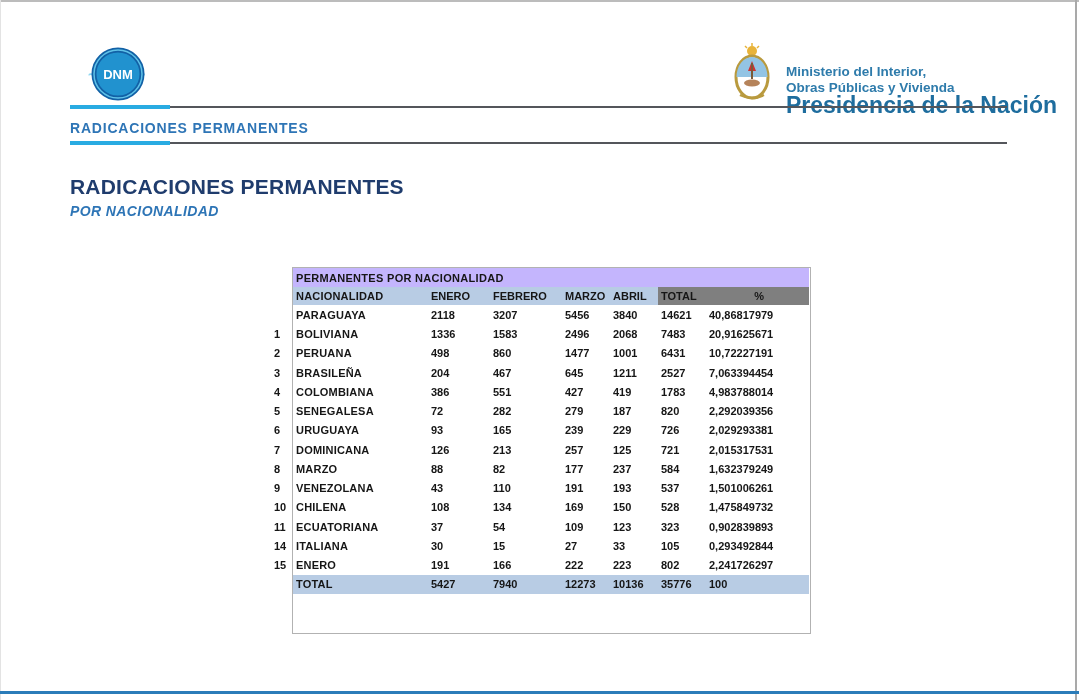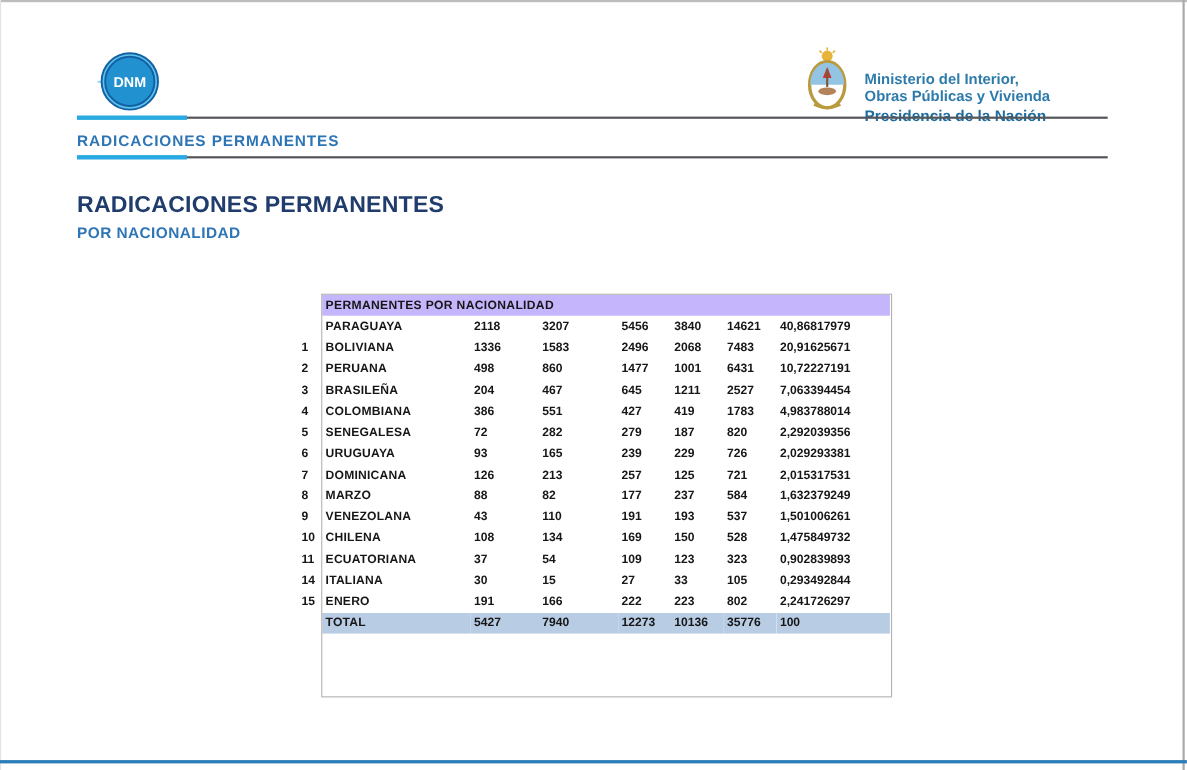--- a/index.html
+++ b/index.html
@@ -14,39 +14,39 @@
 
   
   .dnm-logo { position:absolute; left:80px; top:44px; width:76px; height:60px; }
   .brand-text {
     position:absolute; left:152px; top:58px;
     font-size:24px; font-weight:bold; letter-spacing:0.6px; color:#0d4a7d;
   }
   .coat { position:absolute; left:727px; top:43px; width:50px; height:62px; }
   .ministry { position:absolute; left:786px; top:47px; line-height:16px;margin-top:17px; }
   .ministry .m-line { font-size:13.5px; font-weight:bold; color:#2e7bab; }
-  .ministry .m-pres { font-size:14px; font-weight:bold; color:#1e6d9e; margin-top:1px; }
+  .ministry .m-pres { font-size:23px; font-weight:bold; color:#1e6d9e; margin-top:1px; }
 
   .rule-cyan-1 { position:absolute; left:70px;  top:105px; width:100px; height:4px; background:#29abe2; }
   .rule-gray-1 { position:absolute; left:170px; top:106px; width:837px; height:2px; background:#54565b; }
   .section-label {
     position:absolute; left:70px; top:120px;
     font-size:14px; font-weight:bold; letter-spacing:0.8px; color:#2e75b6;
   }
   .rule-cyan-2 { position:absolute; left:70px;  top:141px; width:100px; height:4px; background:#29abe2; }
   .rule-gray-2 { position:absolute; left:170px; top:142px; width:837px; height:2px; background:#54565b; }
 
   
   .doc-title {
     position:absolute; left:70px; top:175px;
     font-size:21px; font-weight:bold; letter-spacing:0.2px; color:#1f3c6d;
   }
   .doc-subtitle {
     position:absolute; left:70px; top:203px;
-    font-size:14px; font-weight:bold; letter-spacing:0.4px; color:#2e75b6;
+    font-size:14px; font-weight:bold; letter-spacing:0.4px; color:#2e75b6;font-style:italic;
   }
 
   
   table.natl {
     position:absolute; left:271px; top:268px;
     border-collapse:collapse; table-layout:fixed; width:538px;
   }
   table.natl td {
     font-size:11px; font-weight:bold; color:#161616;
     height:19.25px; padding:0 0 0 3px; white-space:nowrap; overflow:hidden;
@@ -130,20 +130,30 @@
       <col style="width:48px">
         <col style="width:48px">
         <col style="width:48px">
         <col style="width:103px">
     </colgroup>
     <tbody>
       <tr>
         <td class="gutter"></td>
         <td class="band" colspan="7">PERMANENTES POR NACIONALIDAD</td>
       </tr>
+      <tr class="hdr">
+        <td class="gutter"></td>
+        <td class="hblue name-cell">NACIONALIDAD</td>
+        <td class="hblue">ENERO</td>
+        <td class="hblue">FEBRERO</td>
+        <td class="hblue">MARZO</td>
+        <td class="hblue">ABRIL</td>
+        <td class="hgray">TOTAL</td>
+        <td class="hgray pct">%</td>
+      </tr>
 
     <tr>
           <td class="gutter"></td>
           <td class="name-cell ">PARAGUAYA</td>
           <td class="">2118</td>
           <td class="">3207</td>
           <td class="">5456</td>
           <td class="">3840</td>
           <td class="">14621</td>
           <td class="">40,86817979</td>

